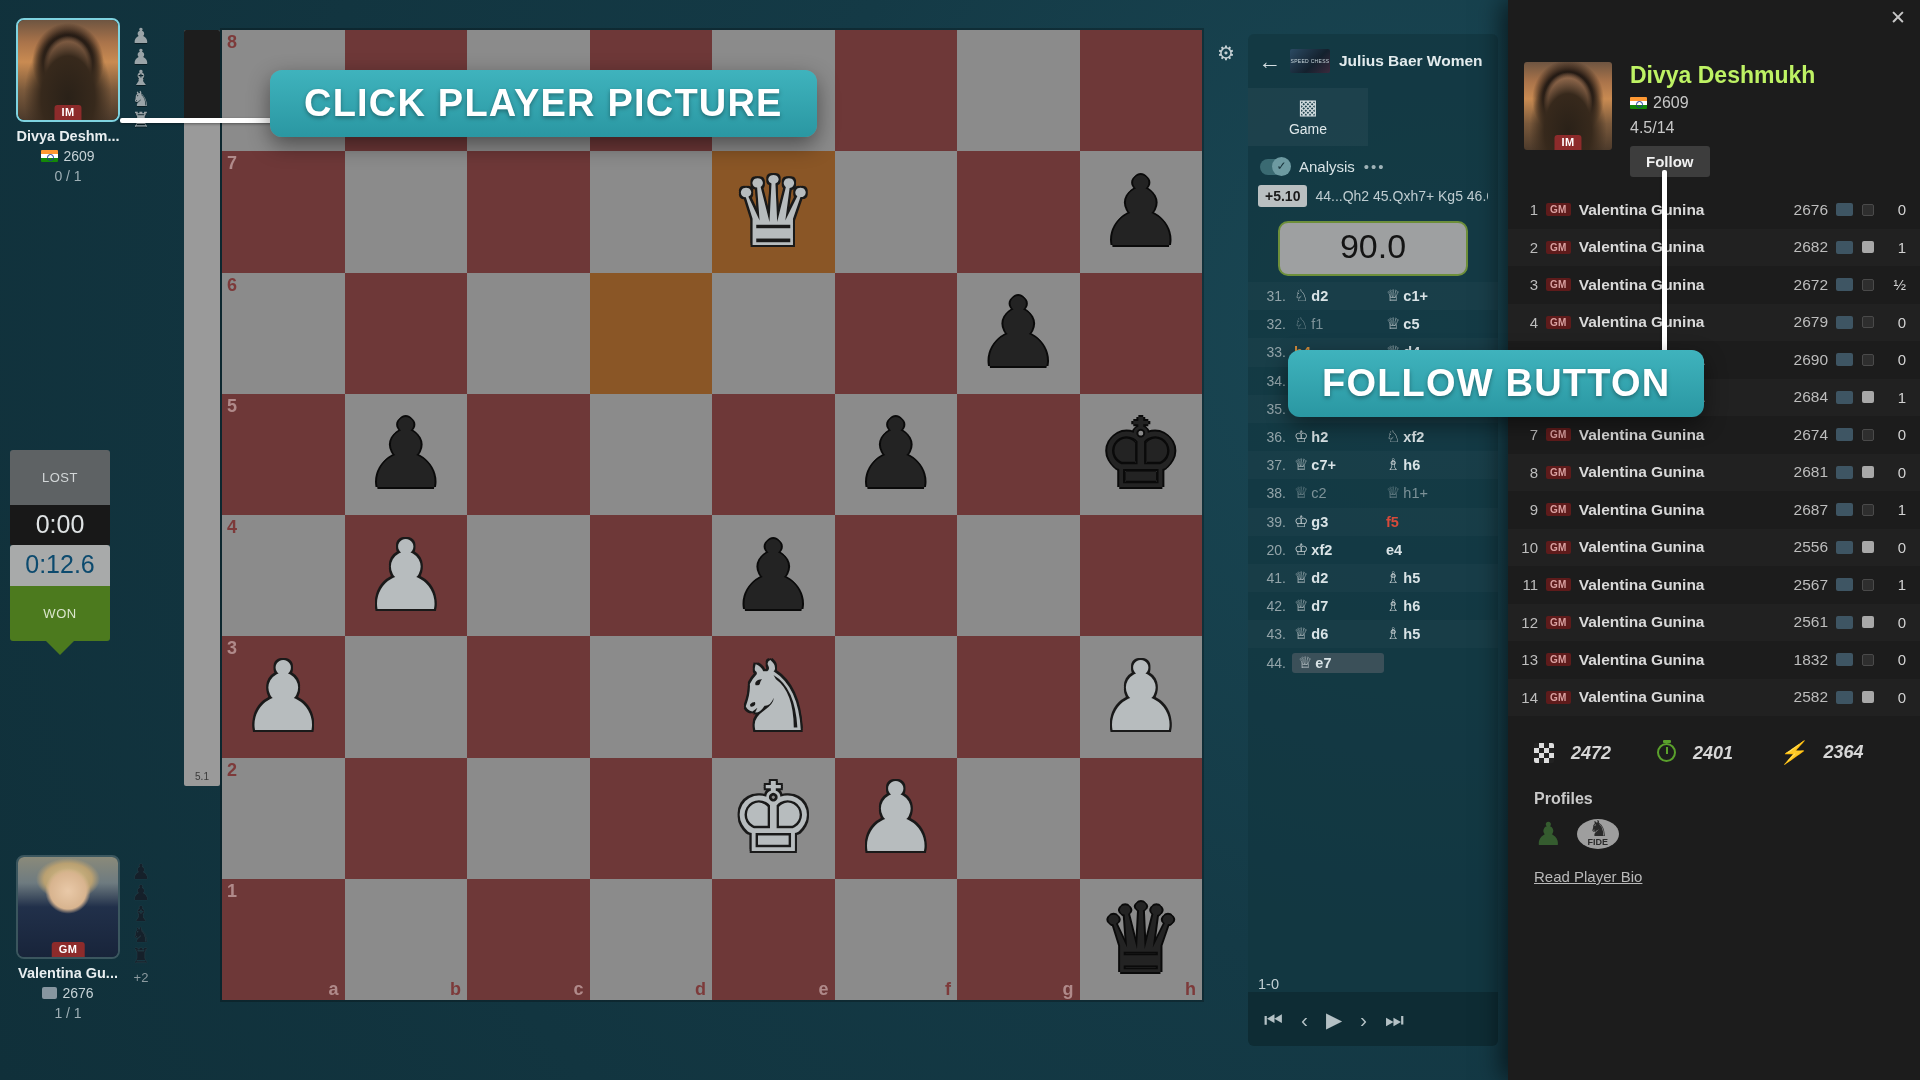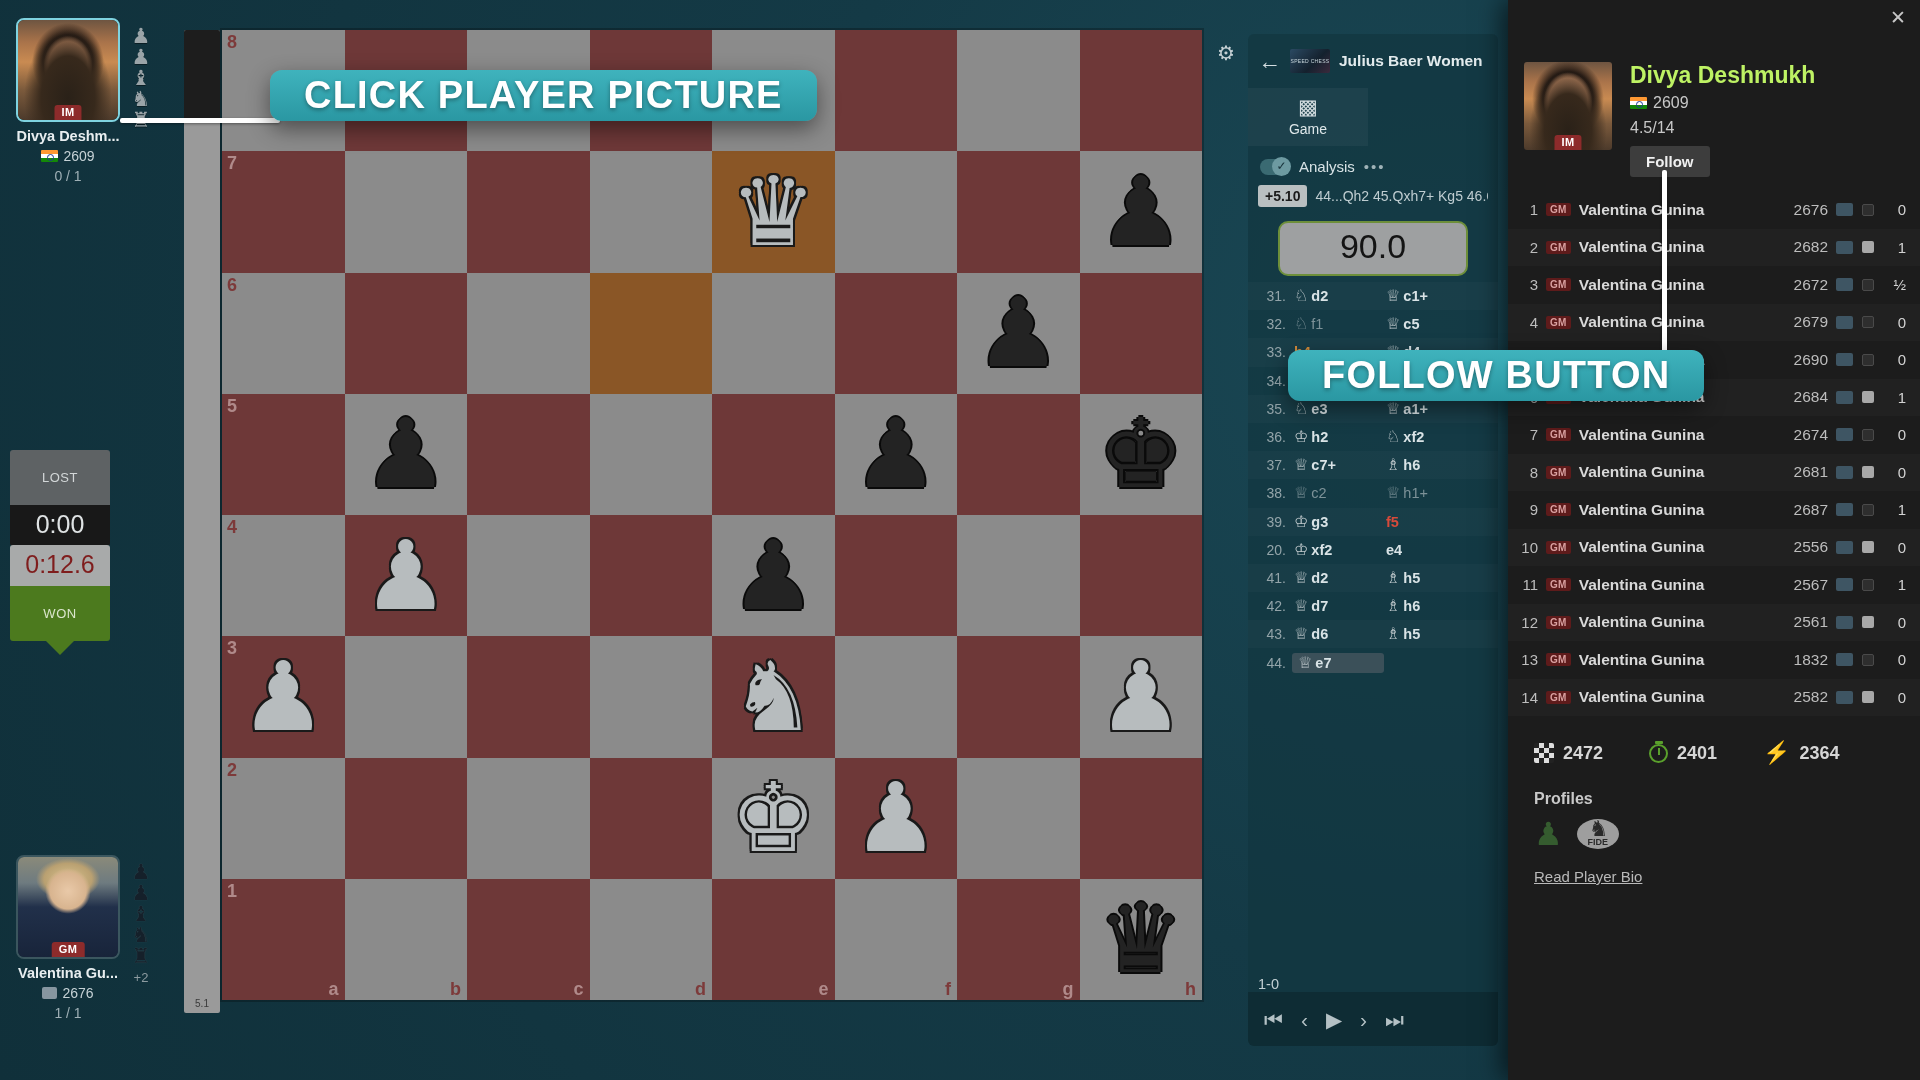--- a/index.html
+++ b/index.html
@@ -59,29 +59,29 @@
   .cp-adv { color: #8d9ba0; font-size: 13px; margin-top: 3px; }
 
   
   .clock { position: absolute; left: 10px; width: 100px; }
   .clock.lost { top: 450px; }
   .clock.won  { top: 545px; }
   .clock-lbl { background: #5e6264; color: #d3d7d8; font-size: 13px; text-align:center;
     padding: 20px 0; letter-spacing: .5px; border-radius: 3px 3px 0 0; }
   .clock-time { background: #181818; color: #dfe3e4; font-size: 25px; text-align:center;
     padding: 5px 0 7px; font-weight: 300; border-radius: 0 0 3px 3px; }
-  .clock.won .clock-time { background: #a8aaaa; color: #7f1d1d; border-radius: 3px 3px 0 0; }
+  .clock.won .clock-time { background: #a8aaaa; color: #0c4a6e; border-radius: 3px 3px 0 0; }
   .clock.won .clock-lbl { background: #4c7a1e; color: #dbe6cd; border-radius: 0 0 3px 3px;
     position: relative; }
   .clock.won .clock-lbl::after { content:''; position:absolute; left:50%; bottom:-14px;
     margin-left:-15px; border-left:15px solid transparent; border-right:15px solid transparent;
     border-top:15px solid #4c7a1e; }
 
   
-  .evalbar { position: absolute; left: 184px; top: 30px; width: 30px; height: 983px;
+  .evalbar { position: absolute; left: 184px; top: 30px; width: 30px; height: 756px;
     background: #9a9a9a; border-radius: 2px; overflow: hidden; padding-left: 36px; }
   .evalbar .black { position:absolute; left:0; top:0; width:100%; height: 88px; background:#1d1d1d; }
   .evalbar .lbl { position:absolute; left:0; bottom: 4px; width:100%; text-align:center;
     color:#3a3a3a; font-size: 10px; }
 
   
   #board { position: absolute; left: 222px; top: 30px; width: 980px; height: 970px;
     display: grid; grid-template-columns: repeat(8, 1fr); grid-template-rows: repeat(8, 1fr);
     box-shadow: 0 0 0 2px rgba(0,0,0,.25); }
   .sq { position: relative; }
@@ -181,21 +181,21 @@
   .opp-rating { color:#bdbdbd; font-size: 15.5px; margin-right: 8px; }
   .sw { width: 17px; height: 13px; border-radius: 2px; margin-right: 9px; }
   .sw.black { background:#3e5563; }
   .res { width: 12px; height: 12px; border-radius:2px; margin-right: 14px; }
   .res.win  { background:#a8a8a8; }
   .res.loss { background:#2e2e2e; border:1px solid #4a4a4a; }
   .res.draw { background:#2e2e2e; border:1px solid #4a4a4a; }
   .opp-pts { width: 18px; color:#d3d3d3; font-size: 15px; text-align:right; }
 
   .stats { display:flex; gap: 46px; padding: 26px 0 0 26px; align-items:center; }
-  .stat { display:flex; align-items:center; gap: 9px; }
+  .stat { display:flex; gap: 17px; font-style: italic; }
   .stat .v { color:#d6d6d6; font-size: 18px; font-weight:bold; }
   .mini-board { width:20px; height:20px; border-radius:2px;
     background-image:
       linear-gradient(45deg,#ddd 25%,transparent 25%,transparent 75%,#ddd 75%),
       linear-gradient(45deg,#ddd 25%,#222 25%,#222 75%,#ddd 75%);
     background-size: 10px 10px; background-position: 0 0, 5px 5px; }
   .ic-timer { width:19px; height:19px; border:2.5px solid #5aa02c; border-radius:50%;
     position:relative; }
   .ic-timer::before{content:'';position:absolute;left:50%;top:2px;width:2px;height:7px;
     background:#5aa02c;margin-left:-1px;}
@@ -210,21 +210,21 @@
     display:flex; align-items:flex-end; justify-content:center; position:relative; }
   .ic-fide span { font-size: 9px; font-weight:bold; color:#2a2a2a; margin-bottom:2px; }
   .ic-fide::before { content:'♞'; position:absolute; left:50%; top:-3px; margin-left:-9px;
     font-size:22px; color:#2a2a2a; }
   .bio-link { display:inline-block; margin: 18px 0 0 26px; color:#b9b9b9; font-size: 15px;
     text-decoration: underline; cursor:pointer; }
 
   
   .callout { position:absolute; background: linear-gradient(180deg,#3fb3bd 0%,#2a97a2 100%);
     color:#fff; font-size: 38px; font-weight: bold; letter-spacing: 1.2px;
-    padding: 4px 34px; border-radius: 12px; white-space:nowrap;
+    padding: 12px 34px; border-radius: 12px; white-space:nowrap;
     box-shadow: 0 8px 22px rgba(0,0,0,.45); text-shadow: 0 2px 4px rgba(0,0,0,.35); }
   #callout-player { left: 270px; top: 70px; }
   #callout-follow { left: 1288px; top: 350px; }
   .leader { position:absolute; background:#fff; height: 5px; border-radius:2px;
     box-shadow: 0 1px 3px rgba(0,0,0,.4); }
   #leader-player { left: 120px; top: 118px; width: 160px; }
   #leader-follow { left: 1662px; top: 170px; width: 5px; height: 190px; }
 </style>
 </head>
 <body>

